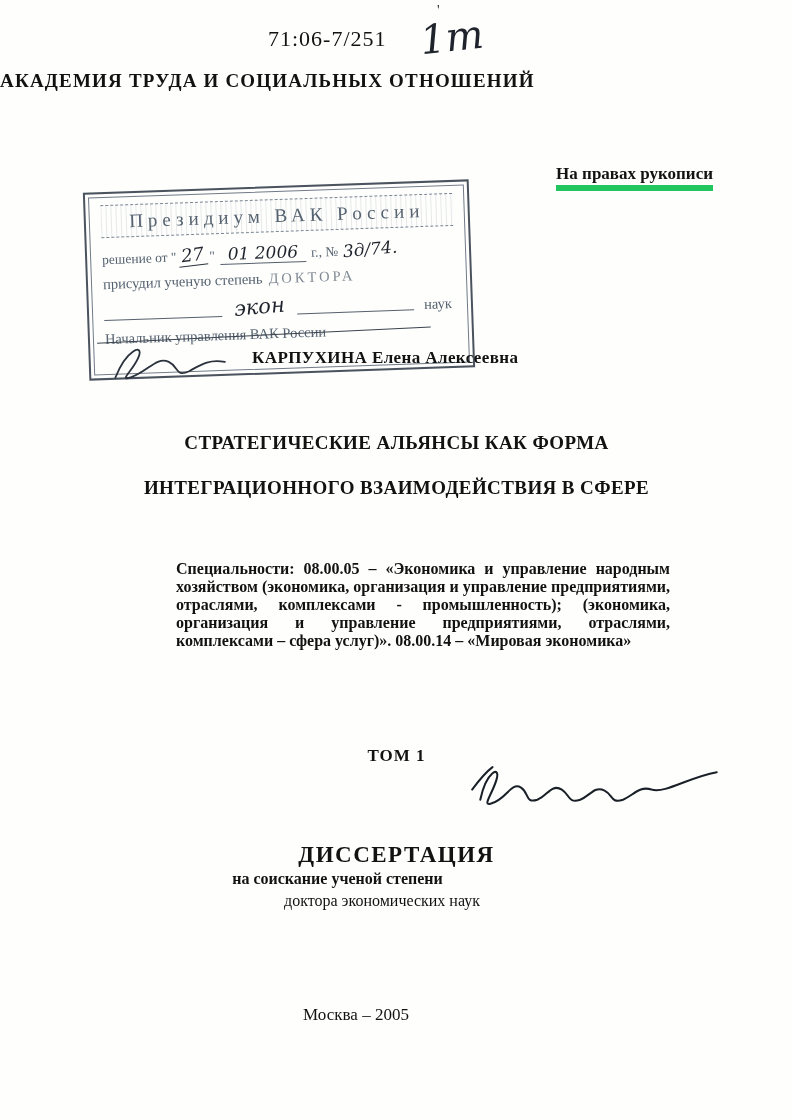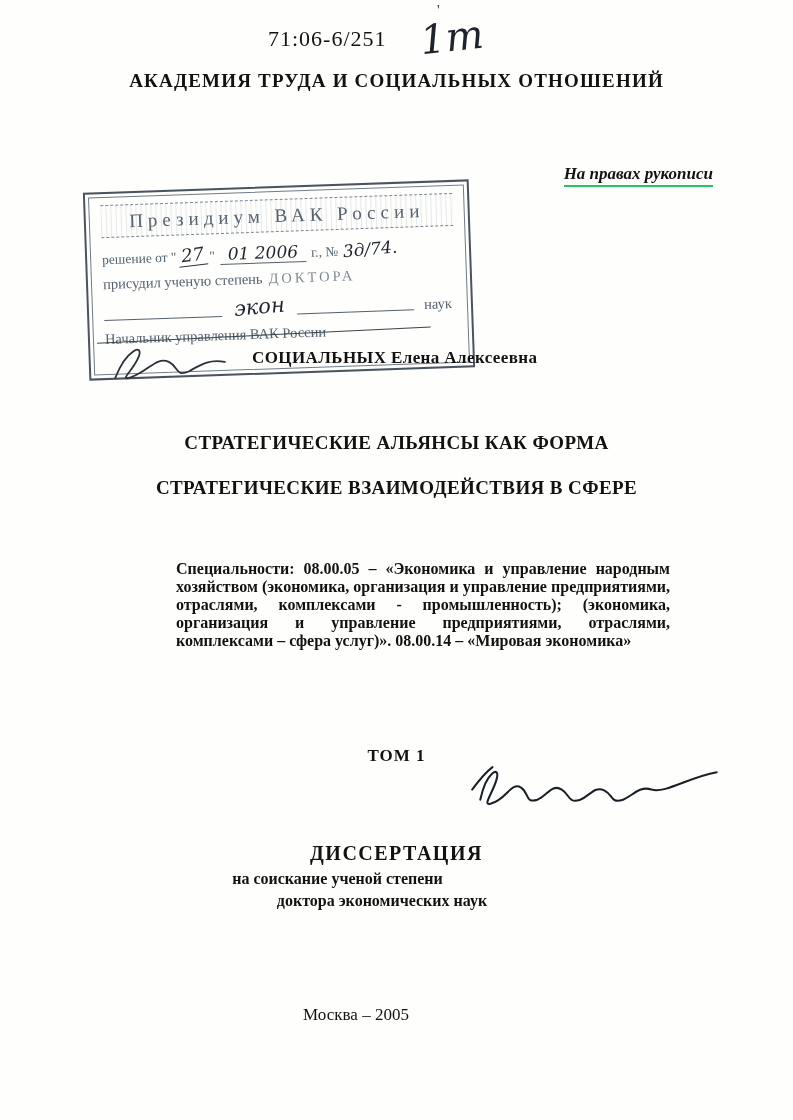--- a/index.html
+++ b/index.html
@@ -8,22 +8,22 @@
     background:#fefefdf5;background-color:#fefefd;
     font-family:"Liberation Serif","DejaVu Serif",serif;color:#121212;
     overflow:hidden;
   }
   .abs{position:absolute;}
   
   .tick{left:437px;top:2px;font-size:15px;color:#333;}
   .catalog{left:268px;top:26px;font-size:22px;letter-spacing:1px;}
   .hand{font-family:"DejaVu Serif",serif;font-style:italic;color:#1f242c;}
   .vol-hand{left:420px;top:14px;font-size:40px;transform:rotate(-6deg);}
-  .institution{left:0;top:70px;width:793px;text-align:center;font-weight:bold;font-size:19px;letter-spacing:1.2px;}
-  .manuscript{right:80px;top:164px;font-size:17px;font-weight:bold;font-style:italic;border-bottom:2px solid #22c55e;padding-bottom:1px;}
+  .institution{left:0;top:70px;width:793px;font-weight:bold;font-size:19px;letter-spacing:1.2px;}
+  .manuscript{right:80px;top:164px;font-size:17px;font-weight:bold;border-bottom:6px solid #22c55e;padding-bottom:1px;}
   
   .stamp{left:86px;top:186px;width:382px;height:184px;transform:rotate(-2deg);border:2px solid #4b545e;color:#55626f;z-index:1;}
   .stamp-inner{position:absolute;left:3px;top:3px;right:3px;bottom:3px;border:1px solid #707b87;padding:7px 11px;box-sizing:border-box;}
   .stamp-band{
     font-size:19px;letter-spacing:5px;text-align:center;white-space:nowrap;
     padding:5px 2px 4px;border-top:1px dashed #7d8895;border-bottom:1px dashed #7d8895;
     background:repeating-linear-gradient(90deg, rgba(104,116,128,.16) 0 1px, transparent 1px 5px);
   }
   .stamp-line2{margin-top:9px;font-size:13.5px;white-space:nowrap;}
   .day{display:inline-block;font-size:18px;transform:rotate(-5deg);border-bottom:1.5px solid #2b323c;padding:0 3px;margin:0 2px;}
@@ -37,33 +37,33 @@
   .sciences{margin:0 4px 0 10px;}
   .stamp-line5{position:relative;margin-top:7px;font-size:14.5px;white-space:nowrap;}
   .strike{position:absolute;left:-8px;right:26px;top:52%;border-top:1.5px solid #3a434d;transform:rotate(-0.8deg);}
   .stamp-sign{position:absolute;left:10px;bottom:-18px;}
   
   .author{left:252px;top:348px;font-size:17px;font-weight:bold;z-index:2;letter-spacing:.4px;}
   .title-block{left:0;top:420px;width:793px;text-align:center;font-weight:bold;font-size:19px;line-height:45px;letter-spacing:.4px;}
   .specialties{left:176px;top:560px;width:494px;font-size:16px;font-weight:bold;line-height:18px;text-align:justify;}
   .tom{left:0;top:746px;width:793px;text-align:center;font-size:17px;font-weight:bold;letter-spacing:1px;}
   .main-sign{left:466px;top:758px;}
-  .diss{left:0;top:842px;width:793px;text-align:center;font-size:20px;font-weight:bold;letter-spacing:1.5px;}
+  .diss{left:0;top:842px;width:793px;text-align:center;font-size:23px;font-weight:bold;letter-spacing:1.5px;}
   .diss-sub1{left:0;top:870px;width:675px;text-align:center;font-size:16px;font-weight:bold;}
-  .diss-sub2{left:0;top:892px;width:764px;text-align:center;font-size:16px;font-weight:bold;}
+  .diss-sub2{left:0;top:892px;width:764px;text-align:center;font-size:16px;font-weight:normal;}
   .city{left:0;top:1005px;width:712px;text-align:center;font-size:17px;}
 </style>
 </head>
 <body>
 
 <div class="page">
 
   <div class="abs tick">'</div>
 
-  <div class="abs catalog">71:06-6/251</div>
+  <div class="abs catalog">71:06-7/251</div>
   <div class="abs hand vol-hand">1т</div>
 
   <div class="abs institution">АКАДЕМИЯ ТРУДА И СОЦИАЛЬНЫХ ОТНОШЕНИЙ</div>
 
   <div class="abs manuscript">На правах рукописи</div>
 
   <div class="abs stamp">
     <div class="stamp-inner">
       <div class="stamp-band">Президиум ВАК России</div>
       <div class="stamp-line2">
@@ -83,25 +83,25 @@
         <div class="strike"></div>
       </div>
       <div class="stamp-sign">
         <svg width="130" height="46" viewBox="0 0 130 46">
           <path d="M10,36 C22,8 40,2 34,16 C28,30 12,40 26,36 C44,30 52,16 64,22 C74,27 70,38 84,32 C94,27 104,20 120,24" fill="none" stroke="#2b323c" stroke-width="1.8" stroke-linecap="round"></path>
         </svg>
       </div>
     </div>
   </div>
 
-  <div class="abs author">СОЦИАЛЬНЫХ Елена Алексеевна</div>
+  <div class="abs author">КАРПУХИНА Елена Алексеевна</div>
 
   <div class="abs title-block">
     <div>СТРАТЕГИЧЕСКИЕ АЛЬЯНСЫ КАК ФОРМА</div>
-    <div>СТРАТЕГИЧЕСКИЕ ВЗАИМОДЕЙСТВИЯ В СФЕРЕ</div>
+    <div>ИНТЕГРАЦИОННОГО ВЗАИМОДЕЙСТВИЯ В СФЕРЕ</div>
   </div>
 
   <div class="abs specialties">Специальности: 08.00.05 – «Экономика и управление народным хозяйством (экономика, организация и управление предприятиями, отраслями, комплексами - промышленность); (экономика, организация и управление предприятиями, отраслями, комплексами – сфера услуг)». 08.00.14 – «Мировая экономика»</div>
 
   <div class="abs tom">ТОМ 1</div>
 
   <div class="abs main-sign">
     <svg width="265" height="58" viewBox="0 0 260 55">
       <path d="M14,40 C20,12 34,6 30,20 C26,34 16,46 24,44 C40,40 44,22 54,28 C62,33 58,44 70,40 C80,36 84,24 94,30 C102,35 100,44 112,40 C122,36 126,26 136,31 C144,35 142,44 154,40 C164,36 170,26 182,30 C196,34 218,18 246,13" fill="none" stroke="#1a2028" stroke-width="2" stroke-linecap="round"></path>
       <path d="M6,30 C12,22 18,14 26,8" fill="none" stroke="#1a2028" stroke-width="2" stroke-linecap="round"></path>

